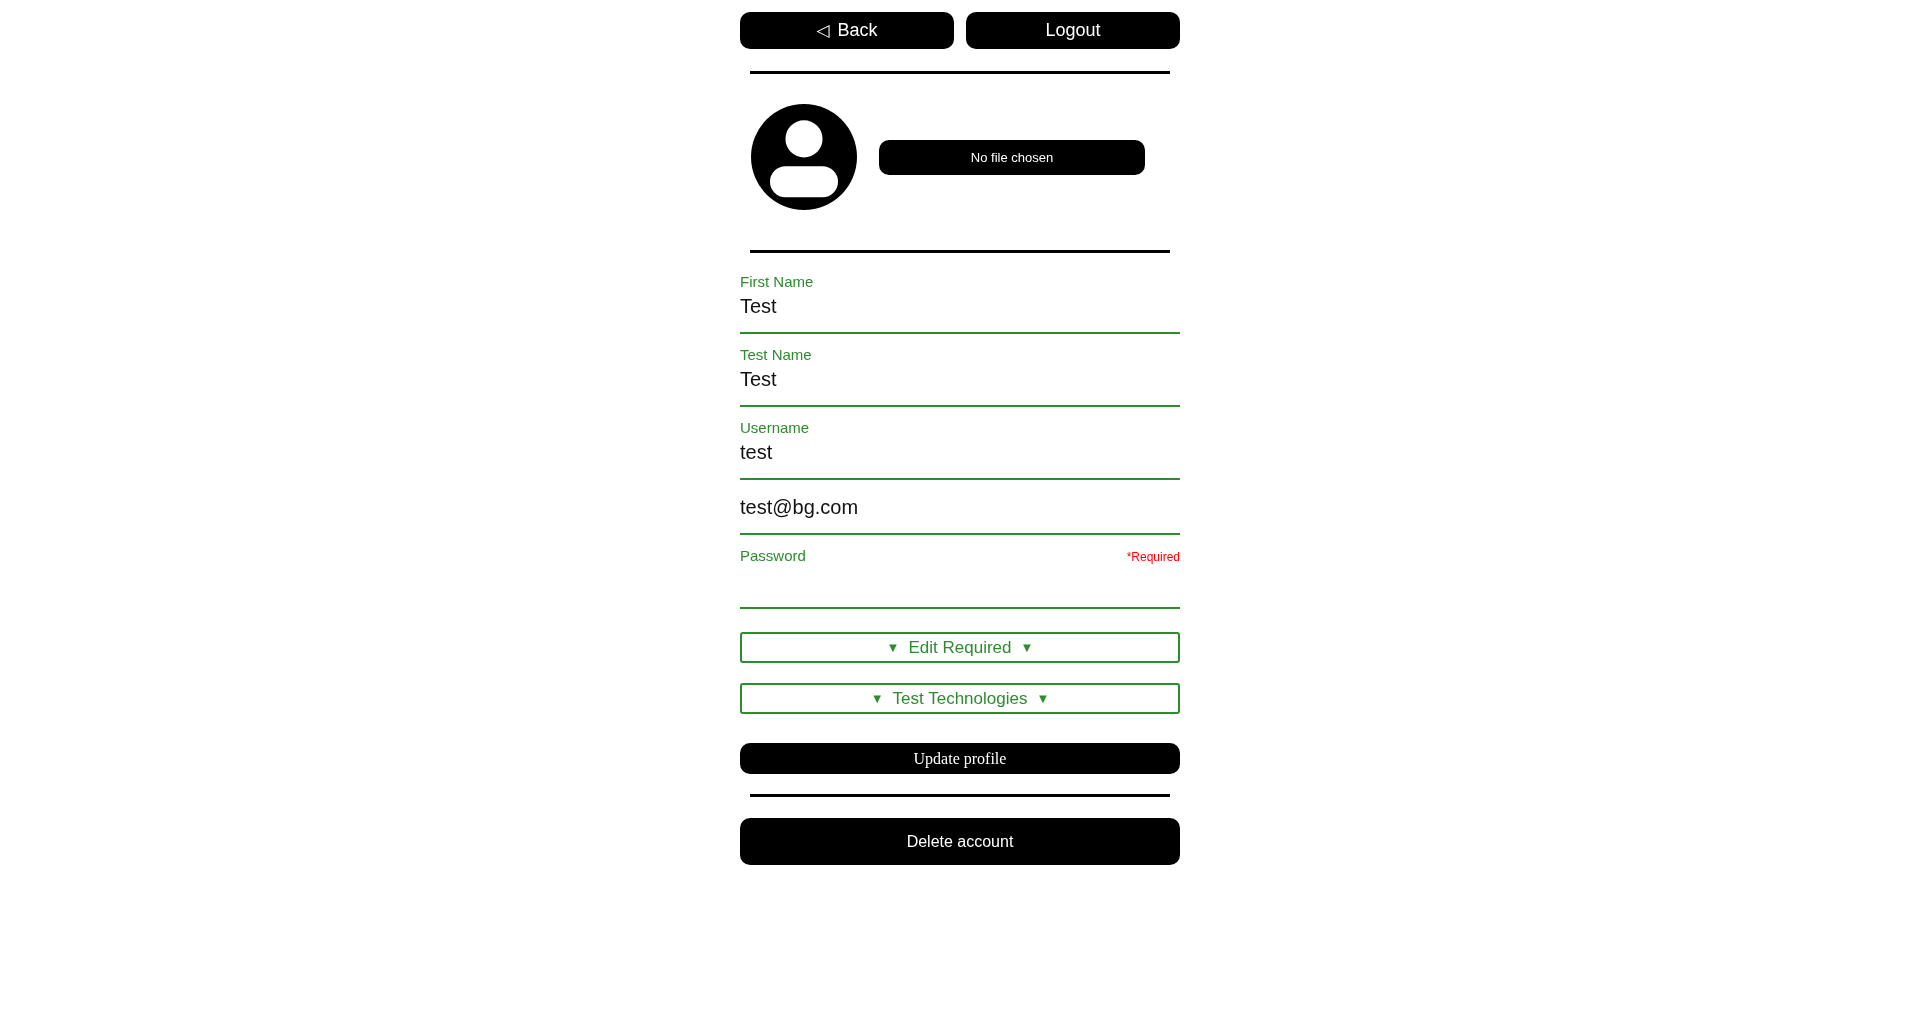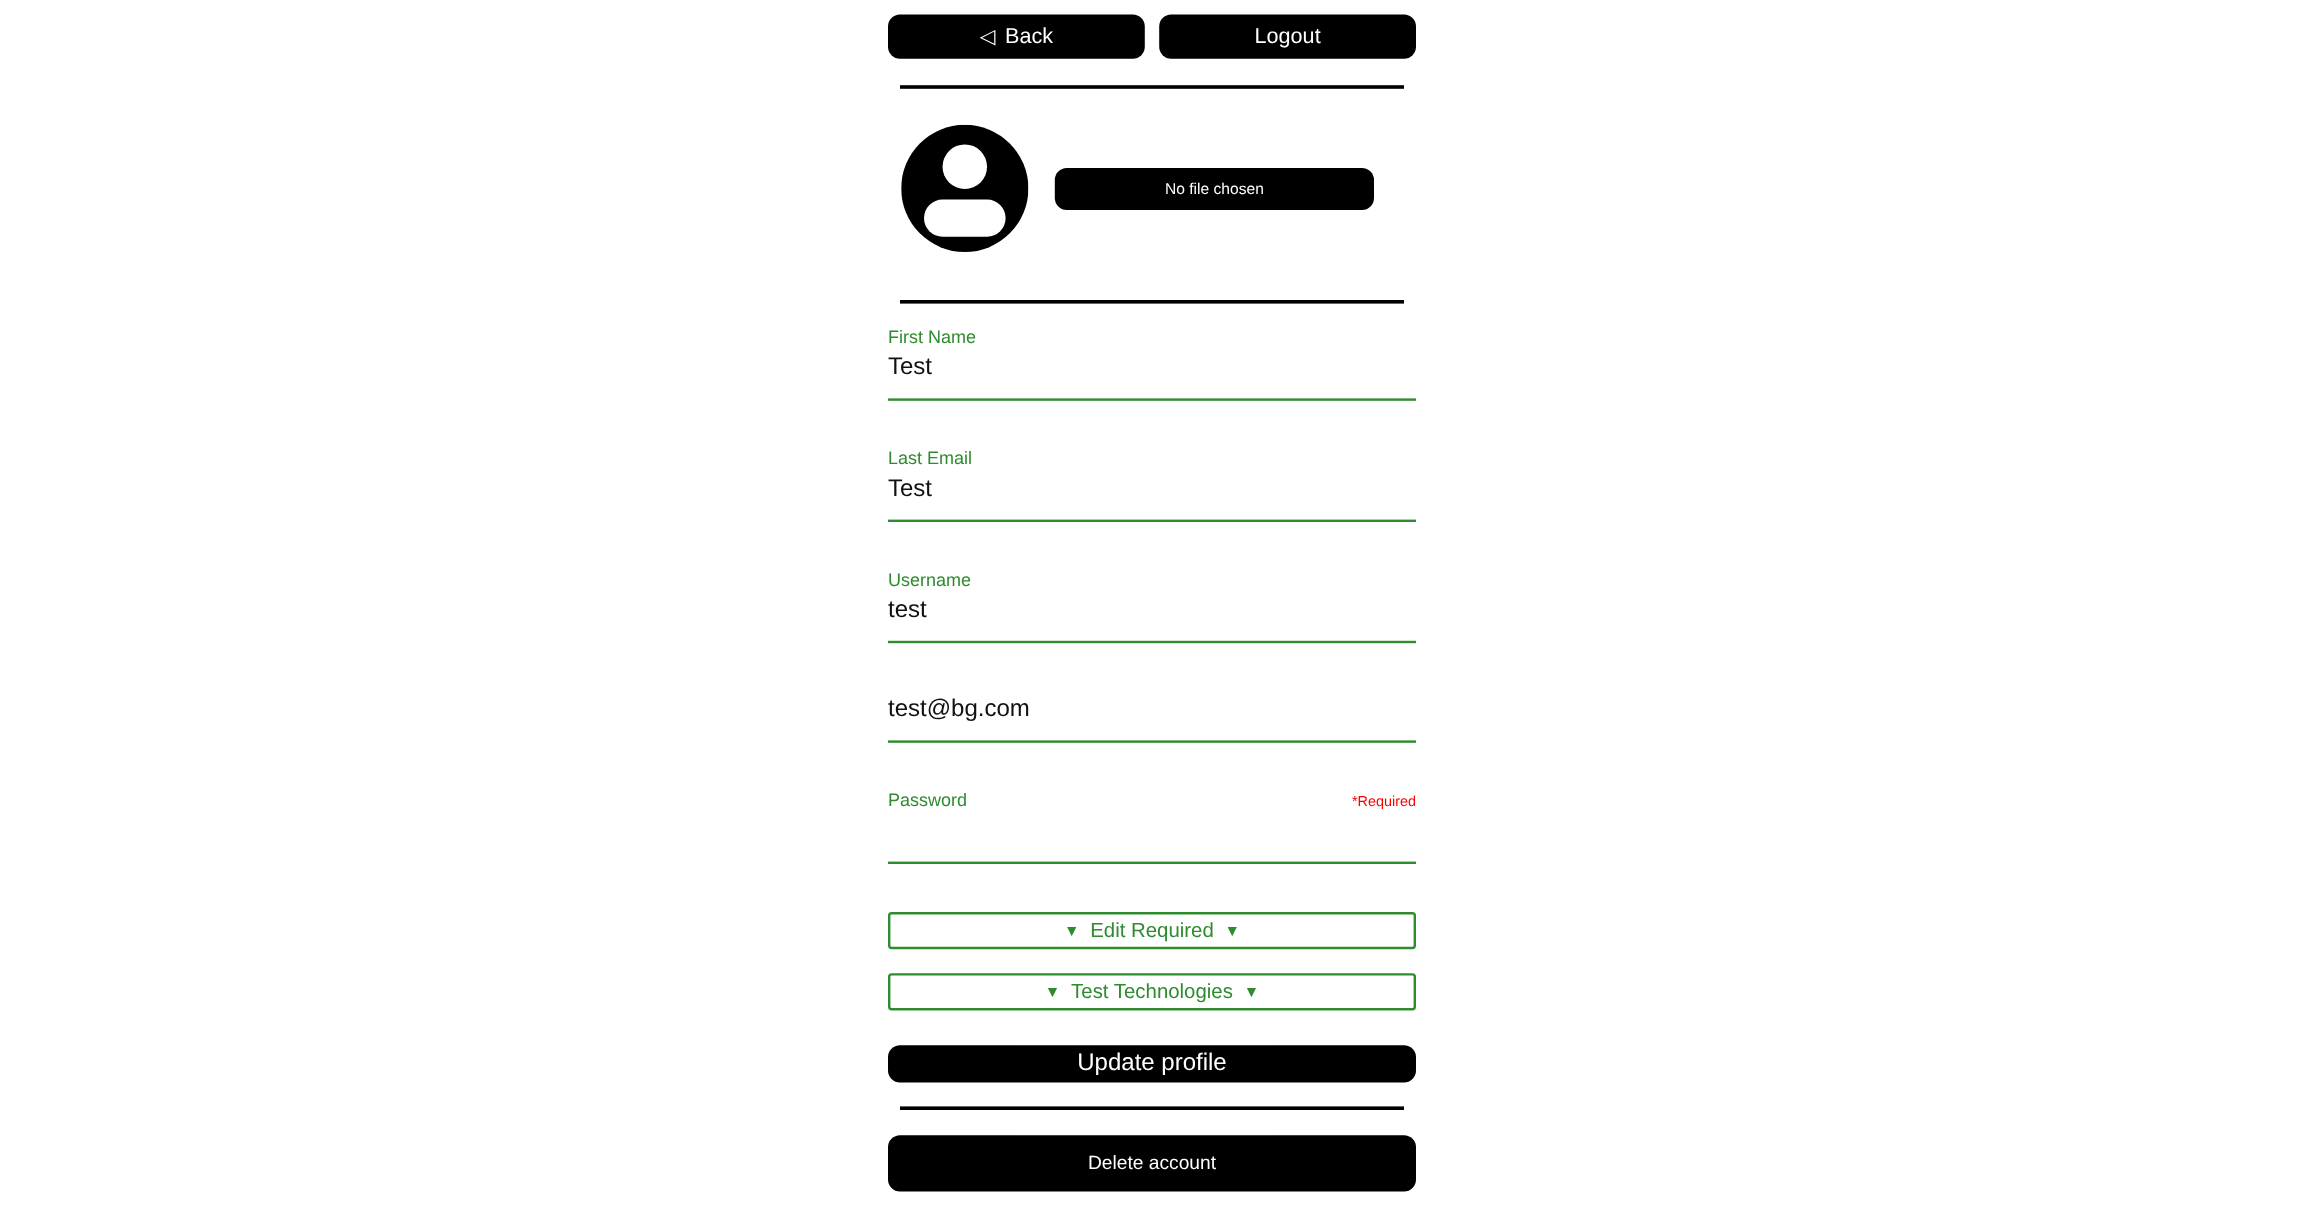--- a/index.html
+++ b/index.html
@@ -72,21 +72,21 @@
     font-size: 13px;
     width: 100%;
   }
   .update-picture-btn {
     height: 37px;
     font-size: 16px;
     width: 100%;
   }
   
   .form { margin-top: 20px; }
-  .field-group { margin-bottom: 40px; }
+  .field-group { margin-bottom: 12px; }
   .field-label-row {
     display: flex;
     justify-content: space-between;
     align-items: baseline;
   }
   .field-label {
     color: #2e8b2e;
     font-size: 15px;
     line-height: 18px;
   }
@@ -125,21 +125,22 @@
     cursor: pointer;
   }
   .btn-languages { margin-top: 23px; }
   .btn-technologies { margin-top: 20px; }
   .arrow-down { font-size: 13px; line-height: 1; }
   
   .update-profile-btn {
     margin-top: 29px;
     width: 100%;
     height: 31px;
-    font-size: 20px;
+    font-size: 16px;
+    font-family: Liberation Serif, serif;
   }
   .delete-account-btn {
     margin-top: 21px;
     width: 100%;
     height: 47px;
     font-size: 16px;
   }
 </style>
 </head>
 <body>
@@ -179,21 +180,21 @@
 
     <div class="field-group">
       <div class="field-label-row">
         <label class="field-label">First Name</label>
       </div>
       <input class="field-input" type="text" value="Test" style="">
     </div>
 
     <div class="field-group">
       <div class="field-label-row">
-        <label class="field-label">Last Email</label>
+        <label class="field-label">Test Name</label>
       </div>
       <input class="field-input" type="text" value="Test" style="">
     </div>
 
     <div class="field-group">
       <div class="field-label-row">
         <label class="field-label">Username</label>
       </div>
       <input class="field-input" type="text" value="test" style="">
     </div>

